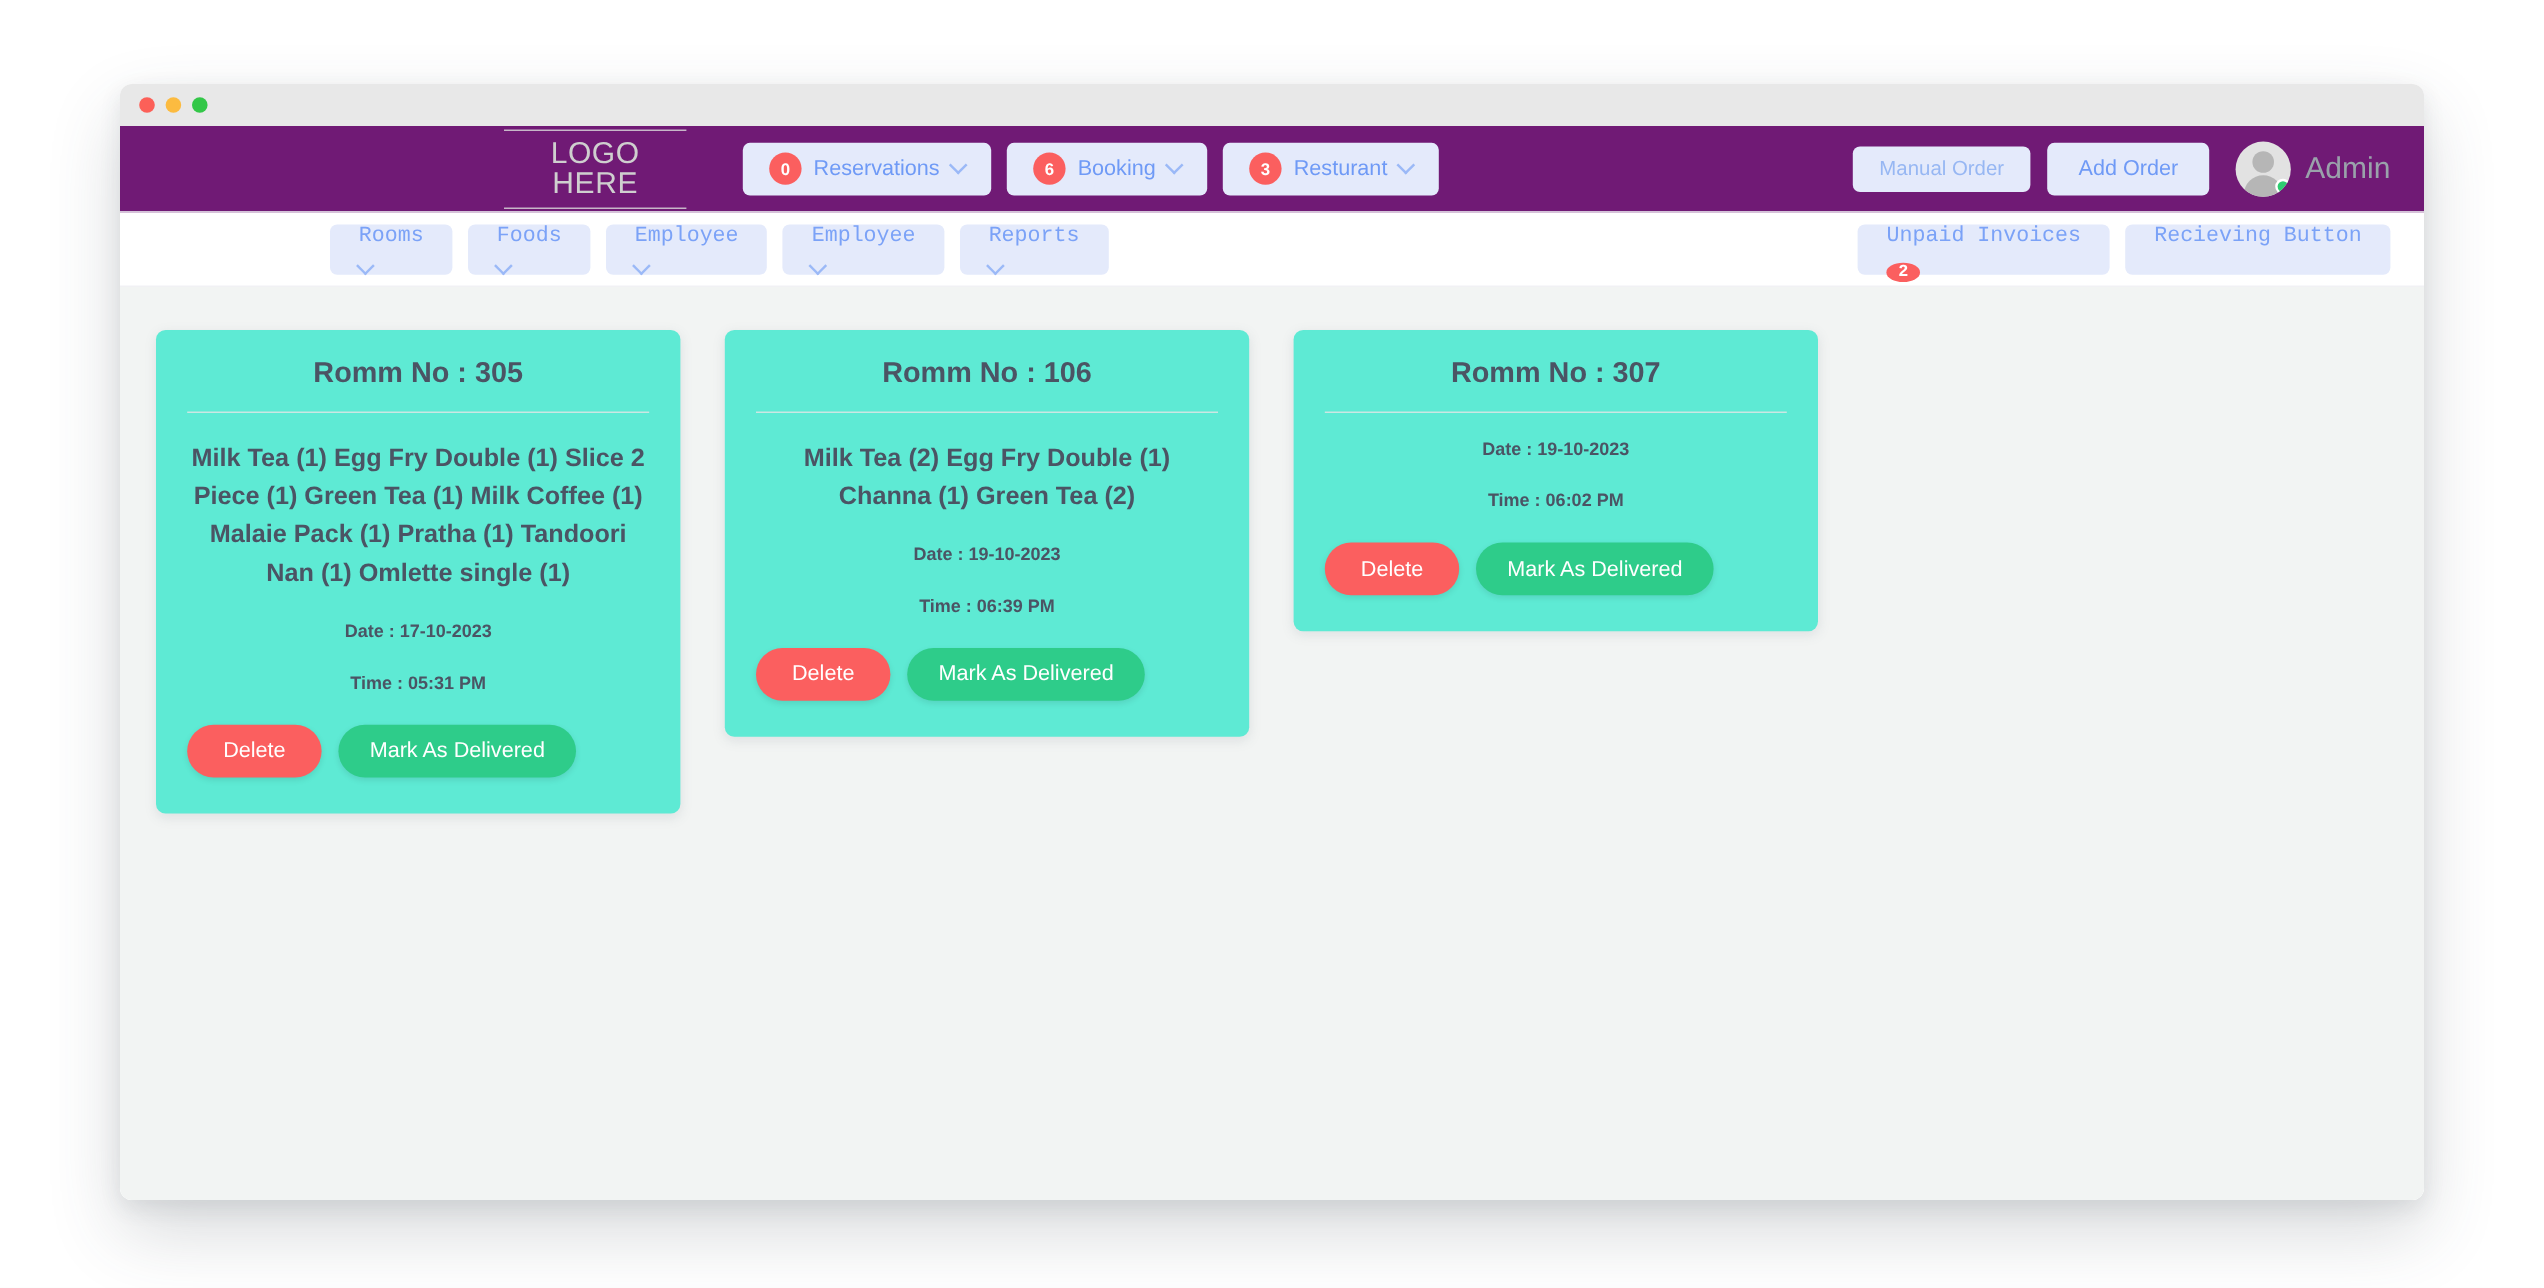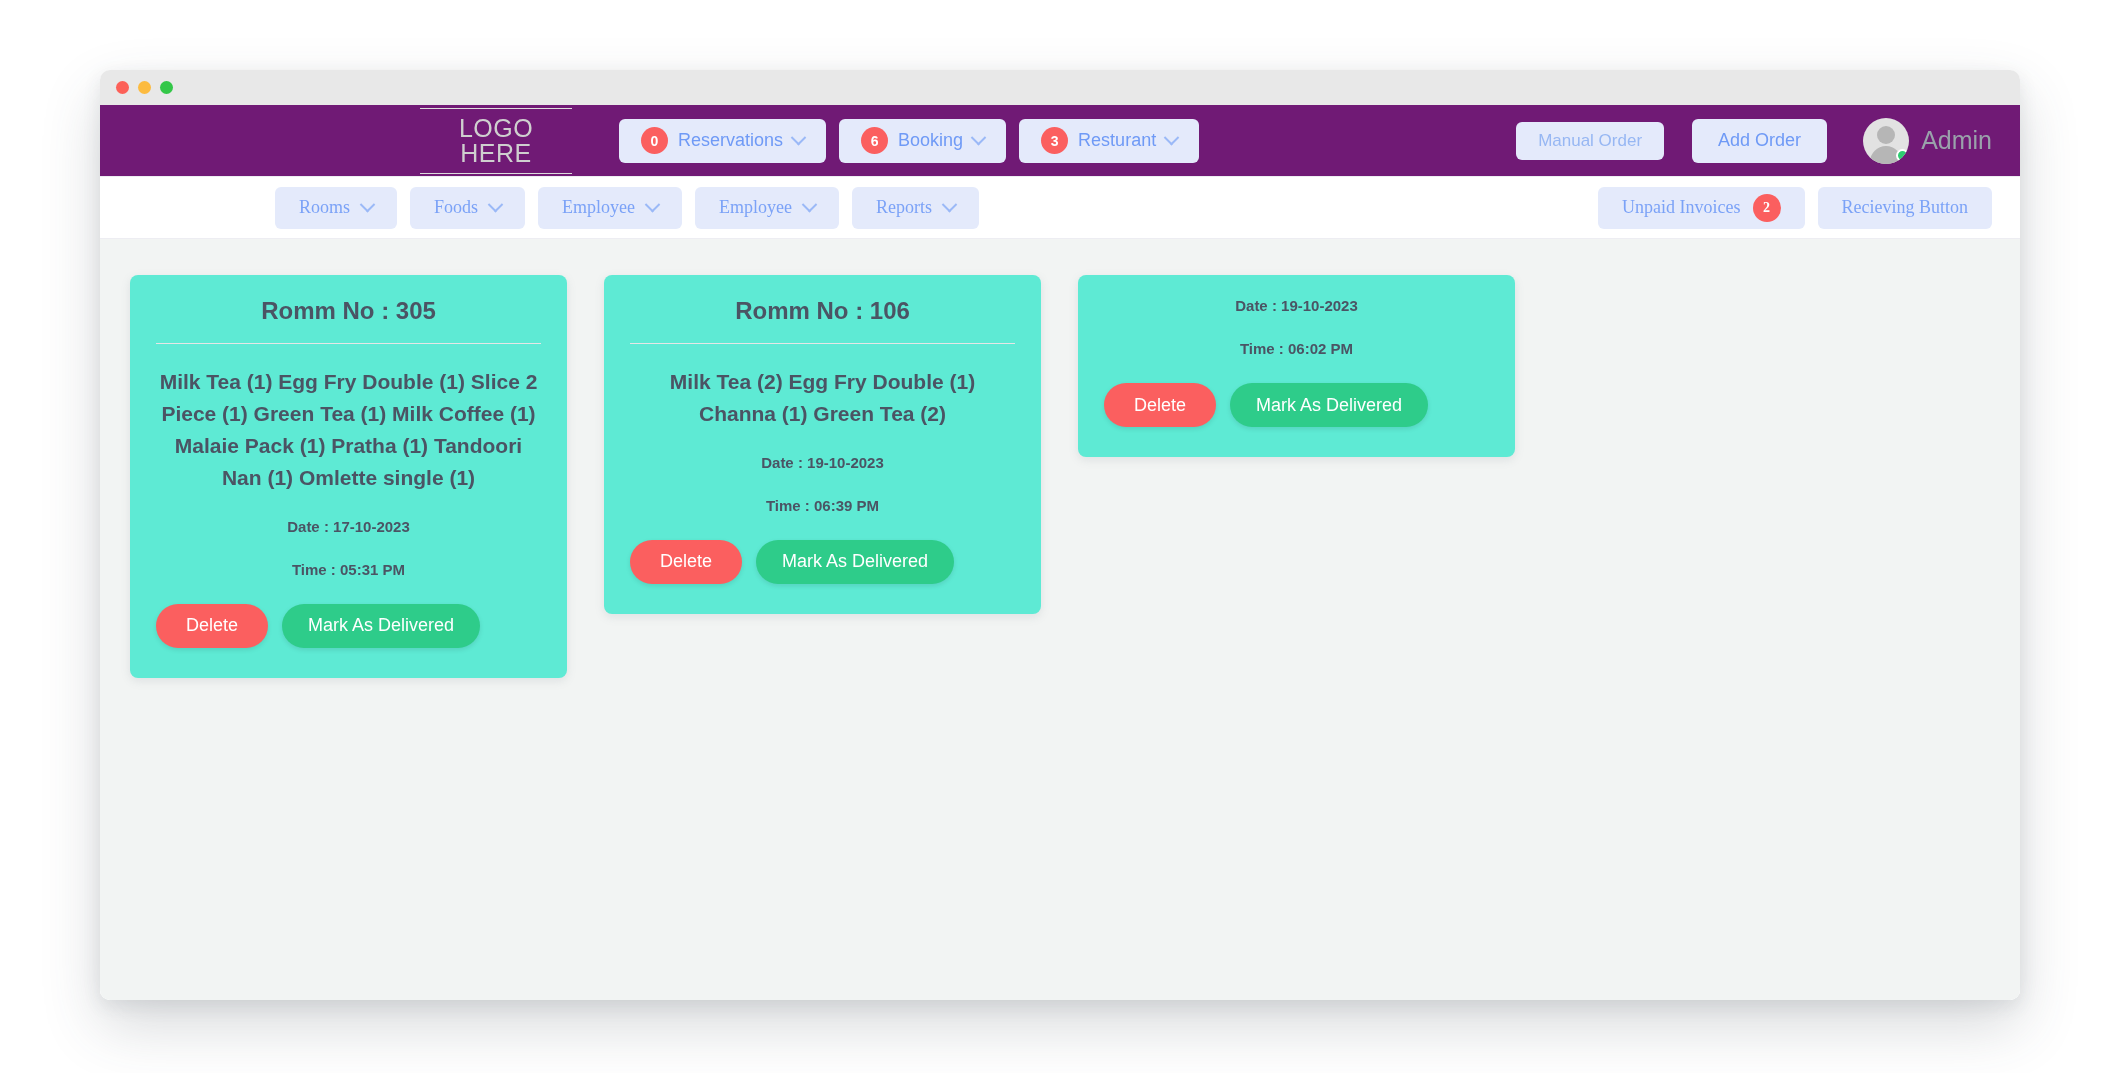--- a/index.html
+++ b/index.html
@@ -112,21 +112,21 @@
     border-right: 2px solid #9bb9f7;
     border-bottom: 2px solid #9bb9f7;
     transform: rotate(45deg) translate(-2px,-2px);
     flex: 0 0 auto;
   }
 
   .top-right {
     margin-left: auto;
     display: flex;
     align-items: center;
-    gap: 28px;
+    gap: 14px;
   }
   .btn-soft {
     background: #e4eafb;
     border: none;
     border-radius: 6px;
     height: 44px;
     padding: 0 26px;
     font-size: 18px;
     color: #6f9af6;
     cursor: pointer;
@@ -189,25 +189,26 @@
     align-items: center;
     padding: 0 28px 0 175px;
   }
   .sub-menu { display: flex; gap: 13px; }
   .sub-pill {
     background: #e4eafb;
     border: none;
     border-radius: 6px;
     height: 42px;
     display: flex;
-    align-items: center;
+    align-items: flex-start;
     gap: 12px;
     padding: 0 24px;
     cursor: pointer;
-    font-family: Liberation Serif, serif;
+    font-family: Liberation Mono, monospace;
+    flex-direction: column;
   }
   .sub-pill .lbl { font-size: 18px; color: #7ba2f7; }
 
   .sub-right { margin-left: auto; display: flex; gap: 13px; }
   .badge-sq {
     width: 28px; height: 28px;
     border-radius: 50%;
     background: #fb5f5f;
     color: #fff;
     font-size: 14px;
@@ -406,20 +407,21 @@
         <div class="card-items">Milk Tea (2) Egg Fry Double (1) Channa (1) Green Tea (2)</div>
         <div class="card-meta">Date : 19-10-2023</div>
         <div class="card-meta">Time : 06:39 PM</div>
         <div class="card-actions">
           <button class="btn-delete">Delete</button>
           <button class="btn-deliver">Mark As Delivered</button>
         </div>
       </div>
 
       <div class="card">
+        <div class="card-title">Romm No : 307</div>
         <div class="card-meta">Date : 19-10-2023</div>
         <div class="card-meta">Time : 06:02 PM</div>
         <div class="card-actions">
           <button class="btn-delete">Delete</button>
           <button class="btn-deliver">Mark As Delivered</button>
         </div>
       </div>
 
     </div>
 

